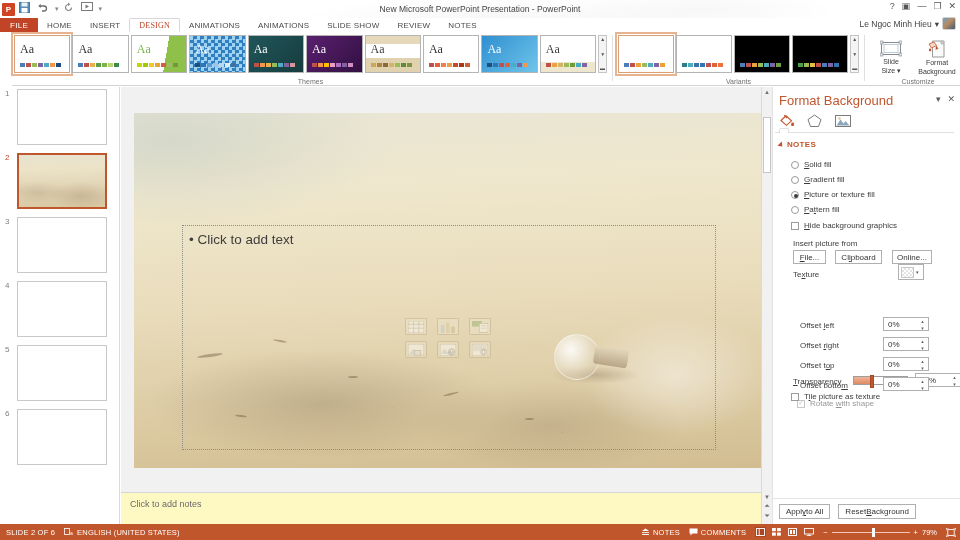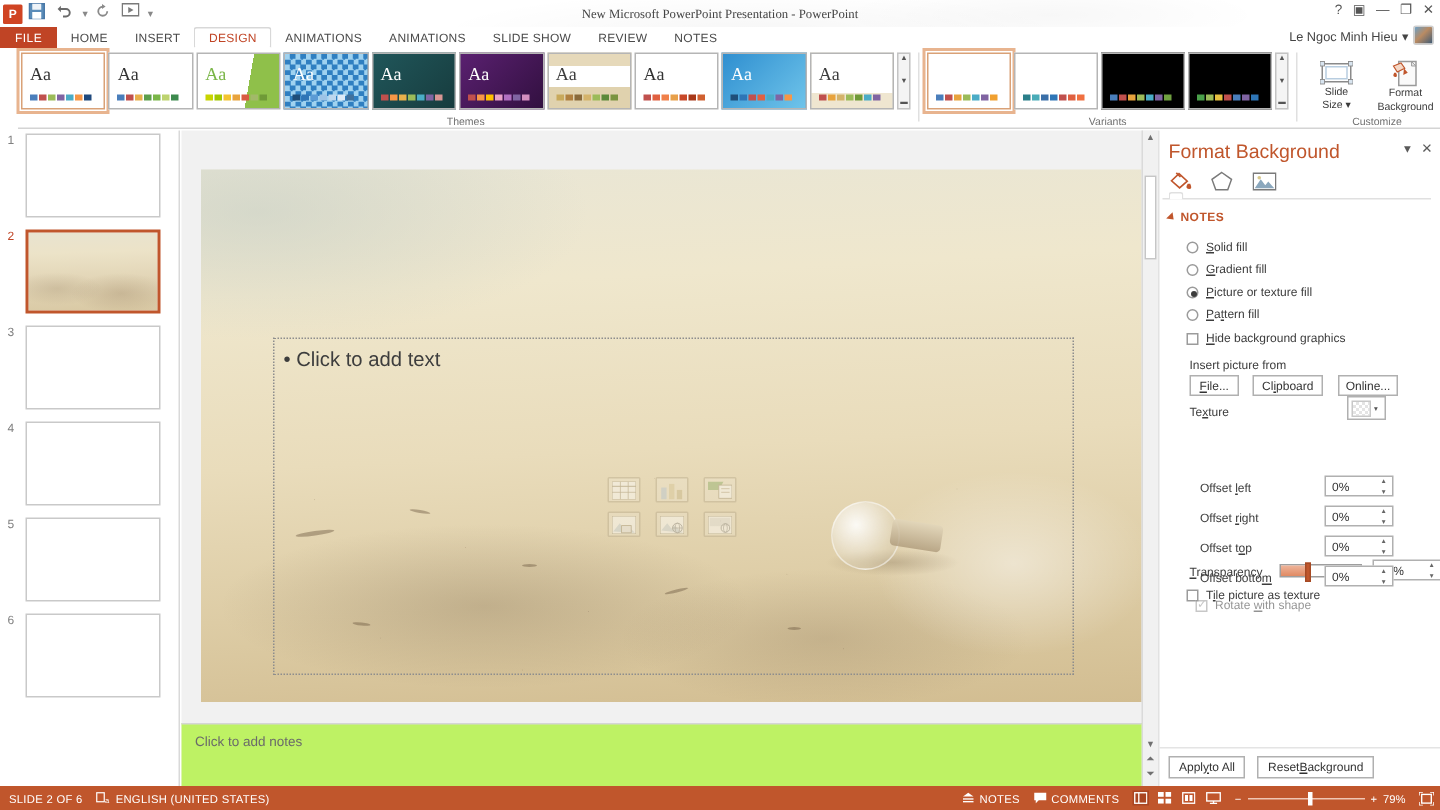--- a/index.html
+++ b/index.html
@@ -28,21 +28,21 @@
   }
   .qat-ic {
     width: 14px; height: 14px; font-size: 11px; line-height: 14px; text-align: center;
     color: #666; cursor: default;
   }
   .qat-ic.save { color: #4a79a8; }
   .qat-ic.undo, .qat-ic.redo { color: #6e6e6e; }
   .qat-caret { font-size: 7px; color: #888; }
   .win-title {
     position: absolute; left: 0; right: 0; text-align: center;
-    font-size: 8.5px; color: #444; line-height: 18px; pointer-events: none; font-family: Liberation Serif, serif;
+    font-size: 8.5px; color: #444; line-height: 18px; pointer-events: none;
   }
   .win-btns {
     position: absolute; right: 4px; top: 1px;
     display: flex; align-items: center; gap: 7px;
     font-size: 9px; color: #555;
   }
   .win-btns span { cursor: default; }
   .userbar {
     position: absolute; right: 4px; top: 17px;
     display: flex; align-items: center; gap: 3px;
@@ -64,21 +64,21 @@
     display: flex; align-items: center; letter-spacing: .3px;
   }
   .tab {
     padding: 0 9px; display: flex; align-items: center;
     color: #4a4a4a; letter-spacing: .2px; cursor: default;
   }
   .tab.active {
     color: #c04425; background: #fff;
     border: 1px solid #d8d8d8; border-bottom: 1px solid #fff;
     border-top-left-radius: 2px; border-top-right-radius: 2px;
-    position: relative; z-index: 3;
+    position: relative; z-index: 3; font-family: Liberation Serif, serif;
   }
 
   
   .ribbon {
     position: absolute; left: 12px; top: 32px; width: 960px; height: 54px;
     background: #fff; border-bottom: 1px solid #d4d4d4;
     display: flex; align-items: flex-start;
   }
   .grp { position: relative; height: 54px; display: flex; flex-direction: column; }
   .grp-body { display: flex; align-items: flex-start; padding: 3px 2px 0 2px; gap: 2px; }
@@ -221,22 +221,22 @@
   }
   .canvas-vscroll .thumbbar {
     position: absolute; left: 1px; right: 1px; top: 30px; height: 56px;
     background: #fff; border: 1px solid #c6c6c6;
   }
   .canvas-vscroll .arw {
     position: absolute; left: 0; right: 0; text-align: center;
     font-size: 6px; color: #707070;
   }
   .notes-bar {
-    position: absolute; left: 0; right: 11px; bottom: 0; height: 42px;
-    border-top: 1px solid #d5d5d5; background: #bef264;
+    position: absolute; left: 0; right: 11px; bottom: 0; height: 32px;
+    border-top: 1px solid #d5d5d5; background: #fef9c3;
   }
   .notes-bar span {
     position: absolute; left: 9px; top: 6px; font-size: 9px; color: #6a6a6a;
   }
 
   
   .fmtpane {
     position: absolute; right: 0; top: 87px; width: 188px; bottom: 16px;
     background: #fff; border-left: 1px solid #e2e2e2;
     font-size: 8px; color: #3c3c3c;

